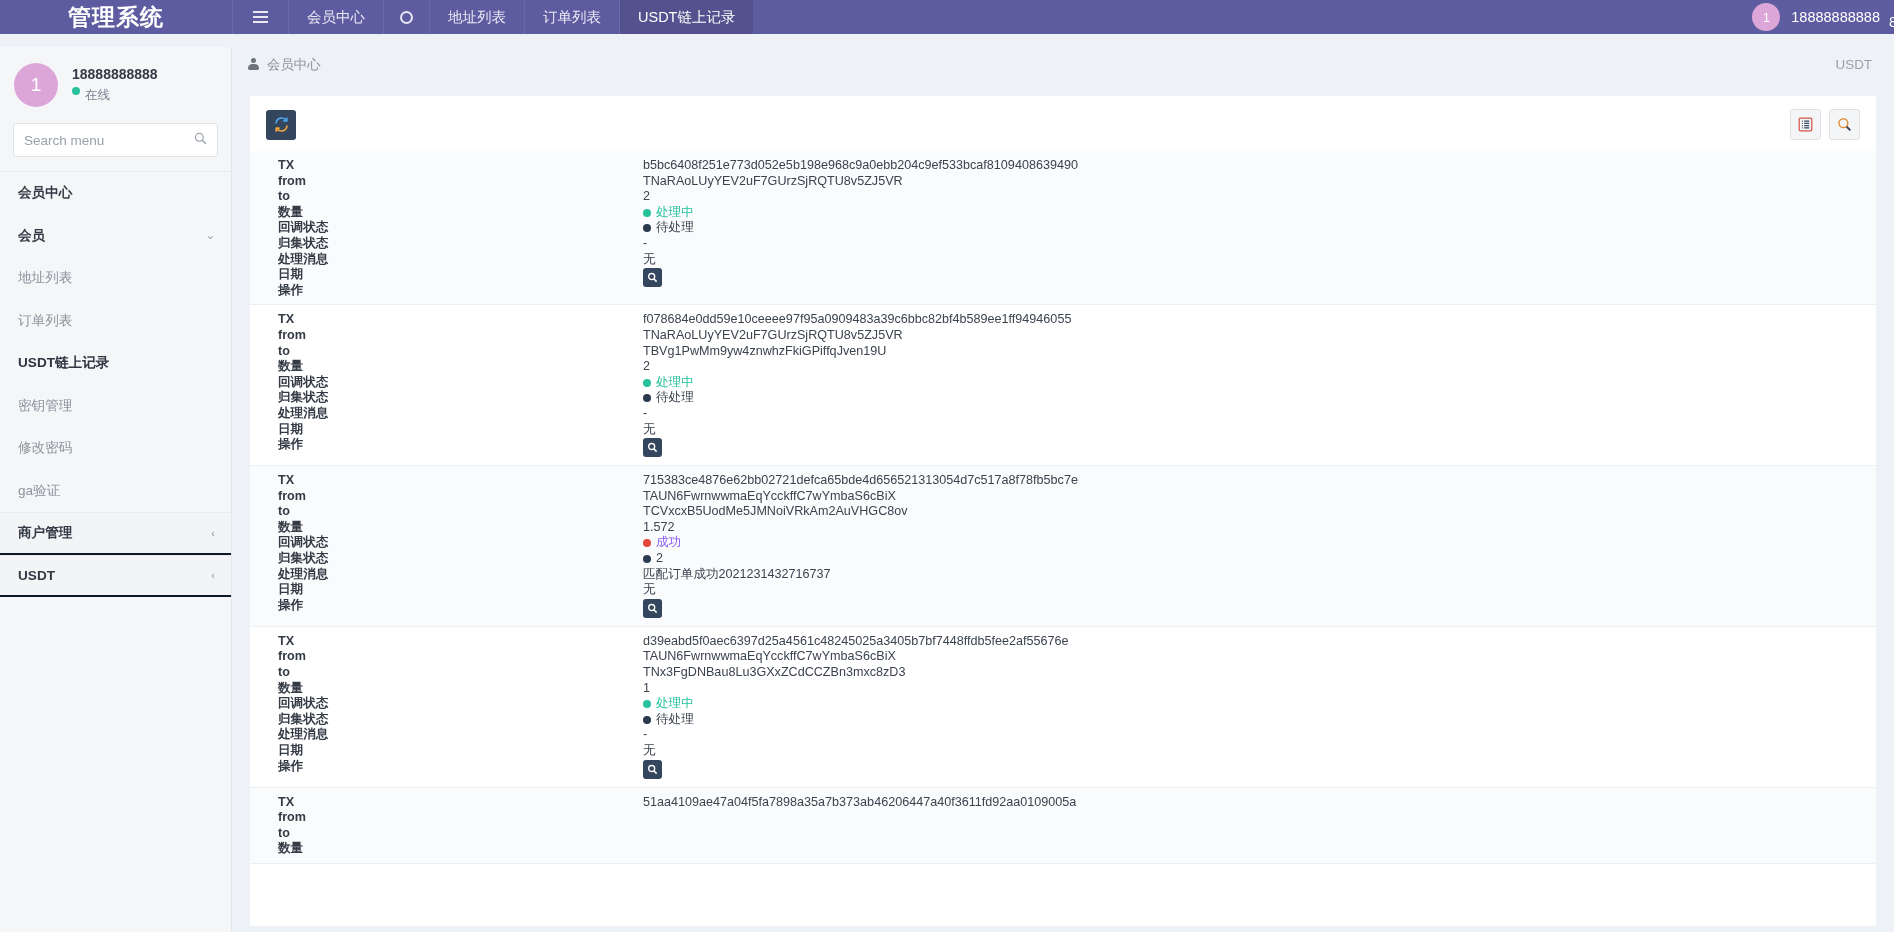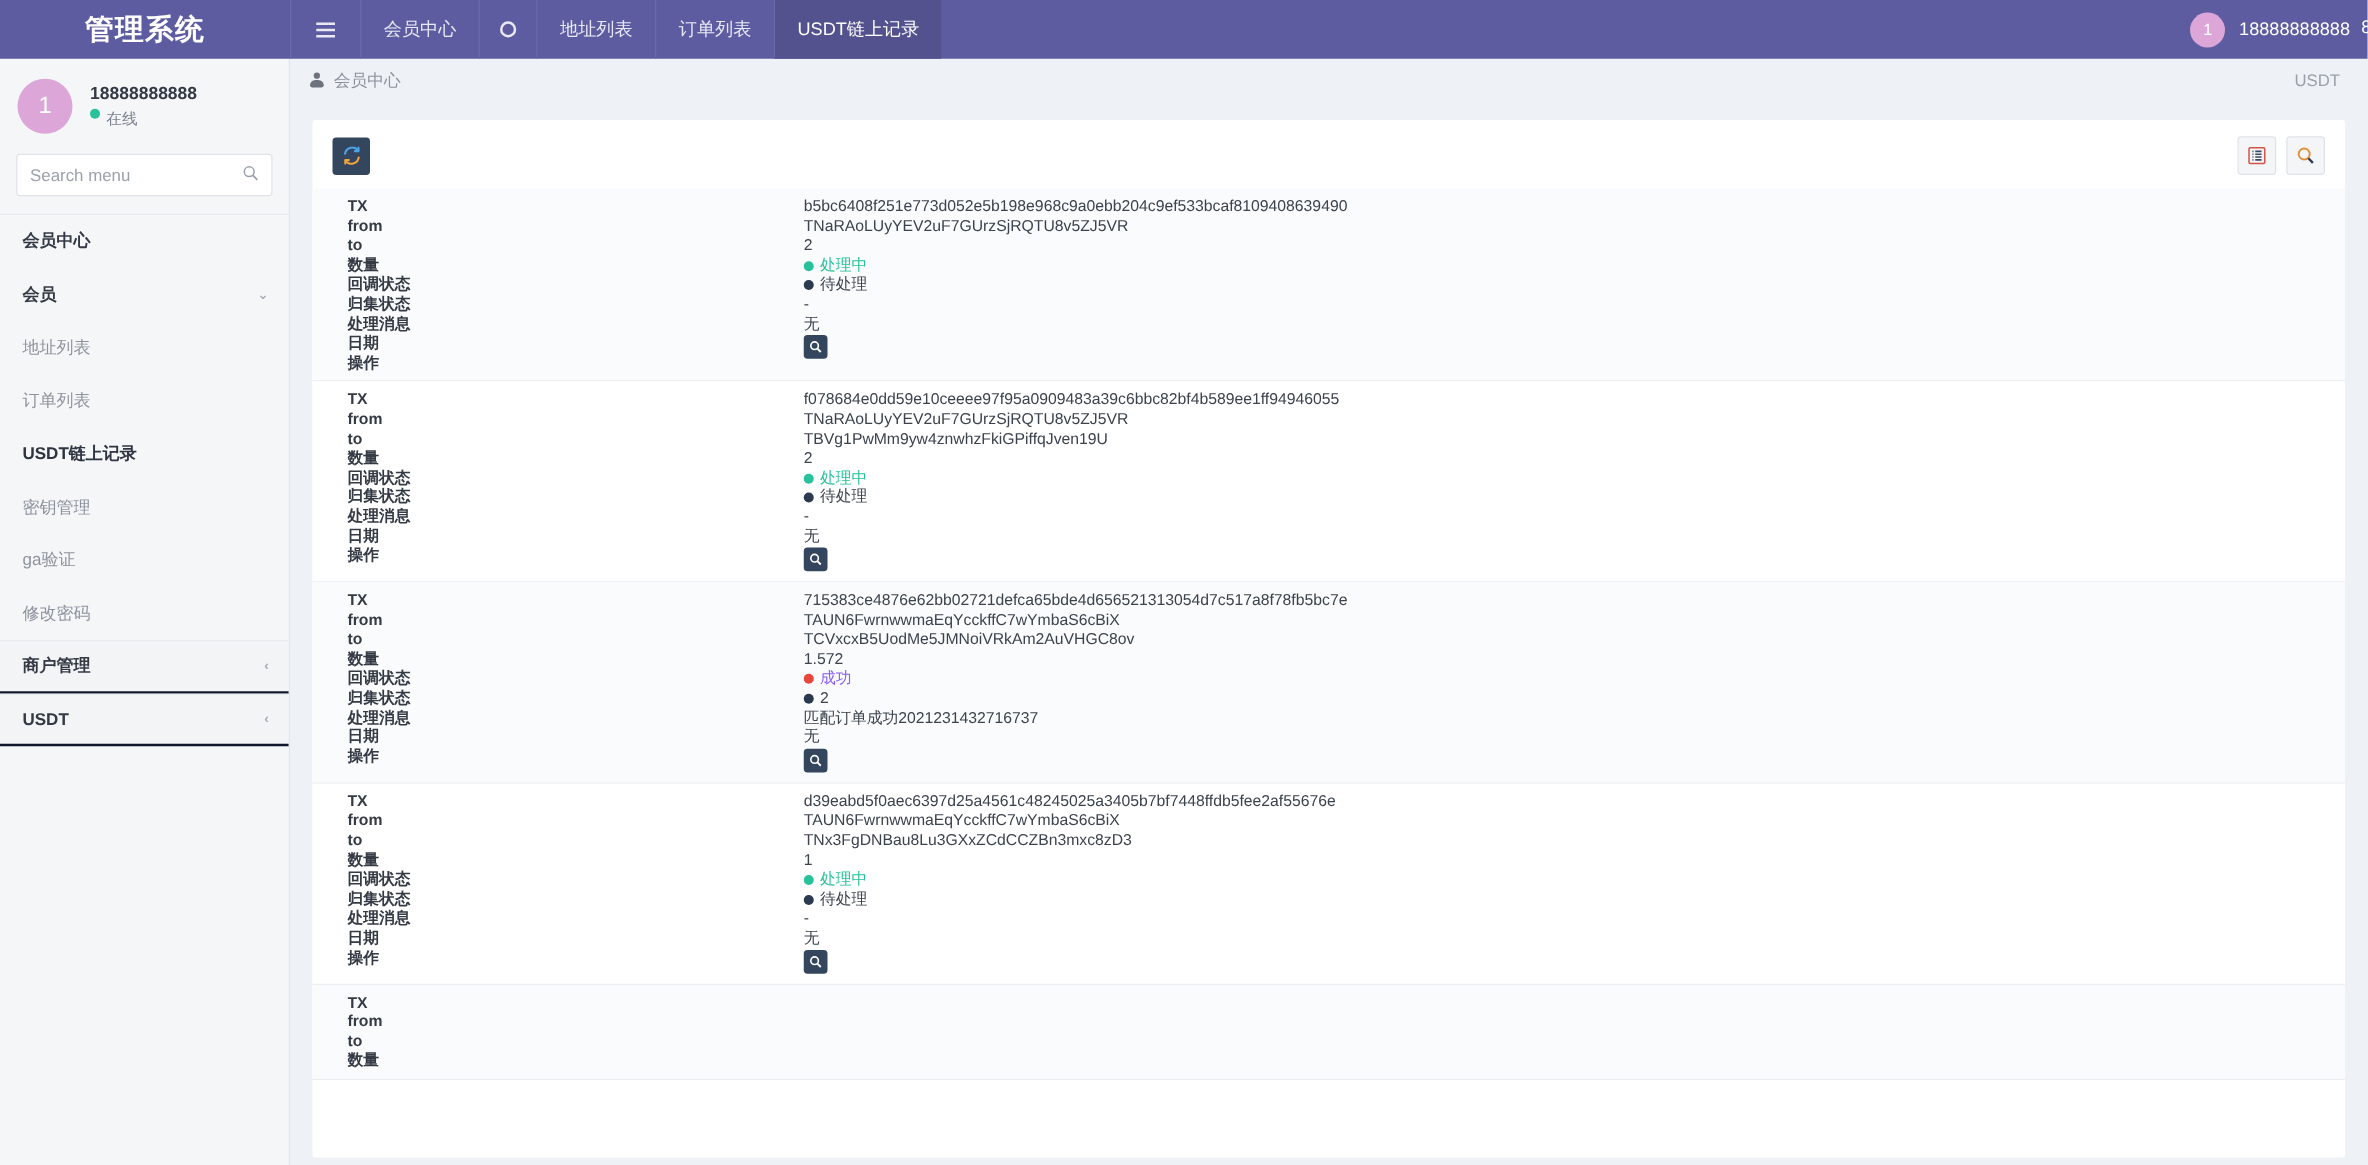--- a/index.html
+++ b/index.html
@@ -8,21 +8,21 @@
     width: 1894px; height: 932px;
     overflow: hidden;
     background: #eef1f5;
     font-family: "Liberation Sans", "DejaVu Sans", sans-serif;
     -webkit-font-smoothing: antialiased;
   }
 
   
   .navbar {
     position: absolute; top: 0; left: 0;
-    width: 1894px; height: 47px;
+    width: 1894px; height: 34px;
     background: #5d5ca0;
     display: flex; align-items: stretch;
     z-index: 30;
   }
   .brand {
     width: 232px; flex: 0 0 232px;
     display: flex; align-items: center; justify-content: center;
     color: #ffffff; font-size: 23px; font-weight: bold;
     letter-spacing: 1px;
   }
@@ -277,25 +277,25 @@
     </div>
     <div class="menu-row current">
       <span>USDT链上记录</span>
       <span class="chev"></span>
     </div>
     <div class="menu-row sub-item">
       <span>密钥管理</span>
       <span class="chev"></span>
     </div>
     <div class="menu-row sub-item">
+      <span>修改密码</span>
+      <span class="chev"></span>
+    </div>
+    <div class="menu-row sub-item">
       <span>ga验证</span>
-      <span class="chev"></span>
-    </div>
-    <div class="menu-row sub-item">
-      <span>修改密码</span>
       <span class="chev"></span>
     </div>
     <div class="menu-row group">
       <span>商户管理</span>
       <span class="chev">‹</span>
     </div>
     <div class="menu-row group">
       <span>USDT</span>
       <span class="chev">‹</span>
     </div>
@@ -505,20 +505,21 @@
       </div>
 
       <div class="rec">
         <div class="rec-labels">
           <div class="lbl">TX</div>
           <div class="lbl">from</div>
           <div class="lbl">to</div>
           <div class="lbl">数量</div>
         </div>
         <div class="rec-values">
+          <div class="val">51aa4109ae47a04f5fa7898a35a7b373ab46206447a40f3611fd92aa0109005a</div>
           <div class="val"></div>
           <div class="val"></div>
           <div class="val"></div>
         </div>
       </div>
 
     </div>
   </div>
 </div>
 

